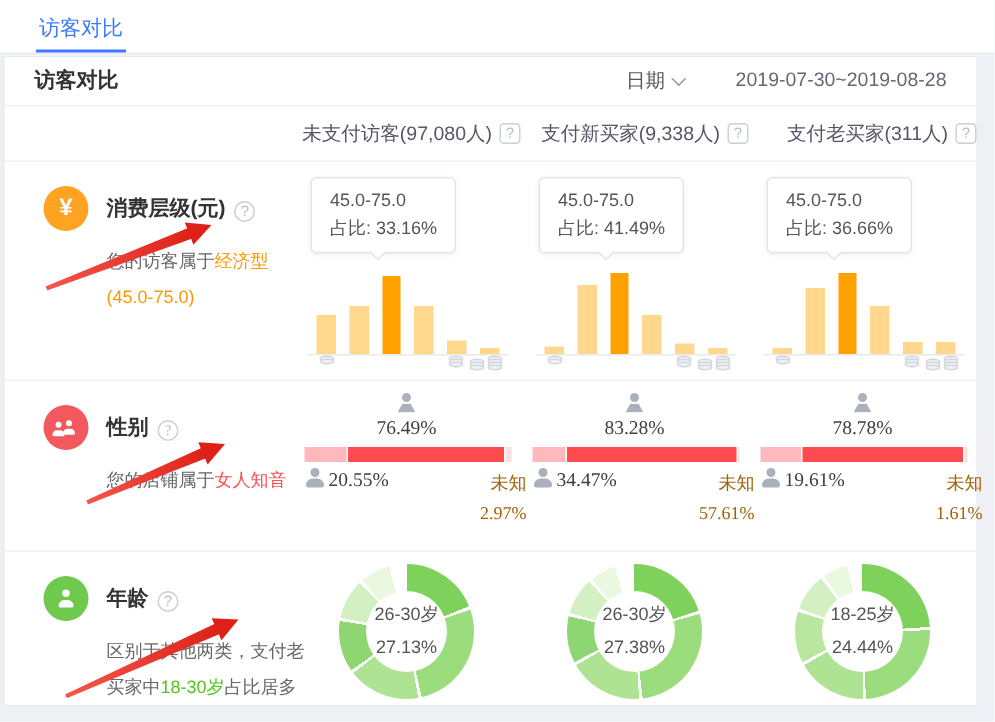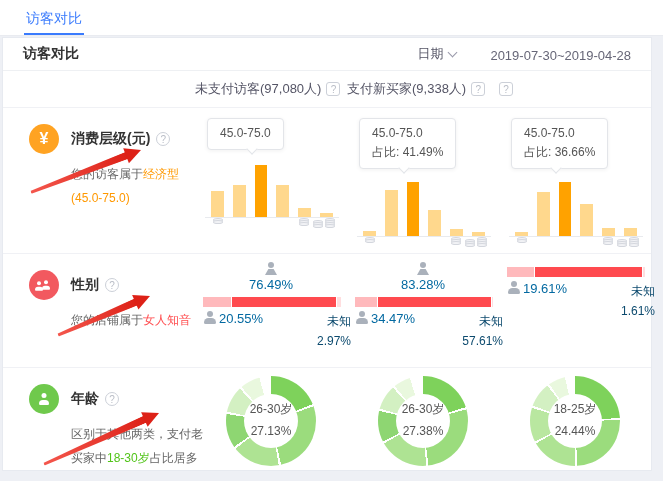--- a/index.html
+++ b/index.html
@@ -12,39 +12,39 @@
   .tabbar { background:#fff; height:36px; display:flex; gap:26px; padding-left:24px;
             border-bottom:1px solid #e9ebf0; }
   .tab { font-size:14px; color:#556; padding:10px 2px 6px; cursor:pointer; }
   .tab.active { color:#3a7bfd; border-bottom:2px solid #3a7bfd; }
   
   .panel { position:absolute; left:2px; top:37px; width:650px; height:434px;
            background:#fff; border:1px solid #e7eaf0; }
   .panel-header { height:33px; display:flex; align-items:center; padding:0 20px;
                   border-bottom:1px solid #eef0f3; }
   .panel-title { font-size:14px; font-weight:bold; color:#333; }
-  .date-ctl { margin-left:auto; display:flex; align-items:flex-end; gap:34px; }
+  .date-ctl { margin-left:auto; display:flex; align-items:flex-start; gap:34px; }
   .date-label { font-size:13px; color:#556; display:flex; align-items:center; gap:6px; cursor:pointer; }
   .chev { width:7px; height:7px; border-right:1px solid #99a; border-bottom:1px solid #99a;
           transform:rotate(45deg); margin-top:-3px; }
   .date-range { font-size:13px; color:#667; cursor:pointer; }
   
   .grid { display:grid; grid-template-columns:192px 152px 152px 152px; }
   .colhead-row { height:36px; }
-  .colhead { display:flex; align-items:center; justify-content:flex-start; font-size:13px; color:#556; gap:5px; }
+  .colhead { display:flex; align-items:center; justify-content:flex-end; font-size:13px; color:#556; gap:5px; }
   .row { border-top:1px solid #f0f1f5; }
-  .row1 { height:146px; } .row2 { height:114px; } .row3 { height:105px; }
+  .row1 { height:146px; } .row2 { height:114px;font-family:Liberation Serif, serif; } .row3 { height:105px; }
   
   .label-cell { padding:16px 10px 0 26px; position:relative; }
   .label-head { display:flex; align-items:center; gap:12px; }
   .icon-circle { width:30px; height:30px; border-radius:50%; flex:0 0 30px;
                  display:flex; align-items:center; justify-content:center; color:#fff; }
   .ic-orange { background:#ffa322; } .ic-red { background:#f2595f; } .ic-green { background:#6fc94c; }
   .yuan-glyph { font-size:16px; font-weight:bold; }
-  .row-title { font-size:14px; font-weight:bold; color:#333; display:flex; align-items:center; gap:6px; }
+  .row-title { font-size:14px; font-weight:bold; color:#333; display:flex; align-items:flex-end; gap:6px; }
   .row-desc { font-size:12px; color:#666; line-height:2.0; margin:8px 0 0 42px; width:138px; }
   .hl-orange { color:#ff9800; } .hl-red { color:#ff4d4f; } .hl-green { color:#52c41a; }
   .help-circle, .help-box { width:14px; height:14px; font-size:10px; color:#b9bdc6;
         border:1px solid #ccd0d8; display:inline-flex; align-items:center; justify-content:center;
         cursor:pointer; font-weight:normal; }
   .help-circle { border-radius:50%; }
   .help-box { border-radius:3px; }
   
   .bust { display:inline-block; position:relative; width:14px; height:13px; }
   .bust::before { content:""; position:absolute; top:0; left:50%; transform:translateX(-50%);
@@ -70,28 +70,28 @@
           padding:0 6px 0 6px; border-bottom:1px solid #e8eaee; }
   .bar { width:13px; background:#ffd88d; }
   .bar.hl { background:#ffa200; }
   .coins-row { position:relative; height:20px; margin-top:2px; }
   .coins { position:absolute; display:flex; gap:2px; align-items:flex-end; }
   .stack { display:flex; flex-direction:column; }
   .coin { width:10px; height:4px; border-radius:50%; background:#f1f2f5; border:1px solid #d3d6dd; margin-top:-2px; }
   
   .gen-cell { padding:8px 8px 0; text-align:center; }
   .gen-top { display:flex; flex-direction:column; align-items:center; gap:2px; }
-  .gen-pct { font-size:13px; color:#0369a1; }
+  .gen-pct { font-size:13px; color:#404040; }
   .gen-bar { display:flex; height:10px; width:138px; margin:5px auto 0; }
   .gseg { height:10px; }
   .gseg + .gseg { margin-left:1px; }
   .gseg.male { background:#ffb9bc; } .gseg.female { background:#ff4a4f; } .gseg.unknown { background:#ffdedf; }
   .gen-bottom { display:flex; justify-content:space-between; width:148px; margin:4px auto 0; }
   .gen-bl { text-align:left; display:flex; flex-direction:row; align-items:flex-start; gap:2px; }
-  .gen-br { text-align:right; font-size:12px; color:#0c4a6e; line-height:1.7; }
+  .gen-br { text-align:right; font-size:12px; color:#a16207; line-height:1.7; }
   .gen-bl .gen-pct { font-size:13px; }
   
   .age-cell { padding-top:6px; }
   .donut { width:90px; height:90px; border-radius:50%; margin:2px auto 0; position:relative; }
   .donut::after { content:""; position:absolute; left:50%; top:50%; transform:translate(-50%,-50%);
                   width:54px; height:54px; background:#fff; border-radius:50%; }
   .donut-label { position:absolute; left:50%; top:50%; transform:translate(-50%,-50%); z-index:2;
                  text-align:center; font-size:12px; color:#555; line-height:1.8; width:80px; }
   
   .red-arrow { position:absolute; height:16px; transform-origin:100% 50%; z-index:9; }
@@ -114,35 +114,36 @@
 
 <div class="panel">
 
   <div class="panel-header">
     <div class="panel-title">访客对比</div>
     <div class="date-ctl">
       <div class="date-label">
         <span>日期</span>
         <span class="chev"></span>
       </div>
-      <div class="date-range">2019-07-30~2019-04-28</div>
+      <div class="date-range">2019-07-30~2019-08-28</div>
     </div>
   </div>
 
   <div class="grid colhead-row">
     <div></div>
     <div class="colhead">
       <span>未支付访客(97,080人)</span>
       <span class="help-box">?</span>
     </div>
     <div class="colhead">
       <span>支付新买家(9,338人)</span>
       <span class="help-box">?</span>
     </div>
     <div class="colhead">
+      <span>支付老买家(311人)</span>
       <span class="help-box">?</span>
     </div>
   </div>
 
   <div class="grid row row1">
     <div class="label-cell">
       <div class="label-head">
         <span class="icon-circle ic-orange">
             <span class="yuan-glyph">¥</span>
           </span>
@@ -152,20 +153,21 @@
         </span>
       </div>
       <div class="row-desc">
         <span>您的访客属于</span><span class="hl-orange">经济型(45.0-75.0)</span>
       </div>
     </div>
 
     <div class="cons-cell">
       <div class="tooltip">
         <div>45.0-75.0</div>
+        <div>占比: 33.16%</div>
       </div>
       <div class="bars">
           <div class="bar" style="height: 26px;"></div>
           <div class="bar" style="height: 32px;"></div>
           <div class="bar hl" style="height: 52px;"></div>
           <div class="bar" style="height: 32px;"></div>
           <div class="bar" style="height: 9px;"></div>
           <div class="bar" style="height: 4px;"></div>
         </div>
       <div class="coins-row">
@@ -342,20 +344,24 @@
           <span class="gen-pct">34.47%</span>
         </div>
         <div class="gen-br">
           <div>未知</div>
           <div>57.61%</div>
         </div>
       </div>
     </div>
 
     <div class="gen-cell">
+      <div class="gen-top">
+        <span class="bust female"></span>
+        <span class="gen-pct">78.78%</span>
+      </div>
       <div class="gen-bar">
           <div class="gseg male" style="width: 19.61%;"></div>
           <div class="gseg female" style="width: 78.78%;"></div>
           <div class="gseg unknown" style="width: 1.61%;"></div>
         </div>
       <div class="gen-bottom">
         <div class="gen-bl">
           <span class="bust"></span>
           <span class="gen-pct">19.61%</span>
         </div>

